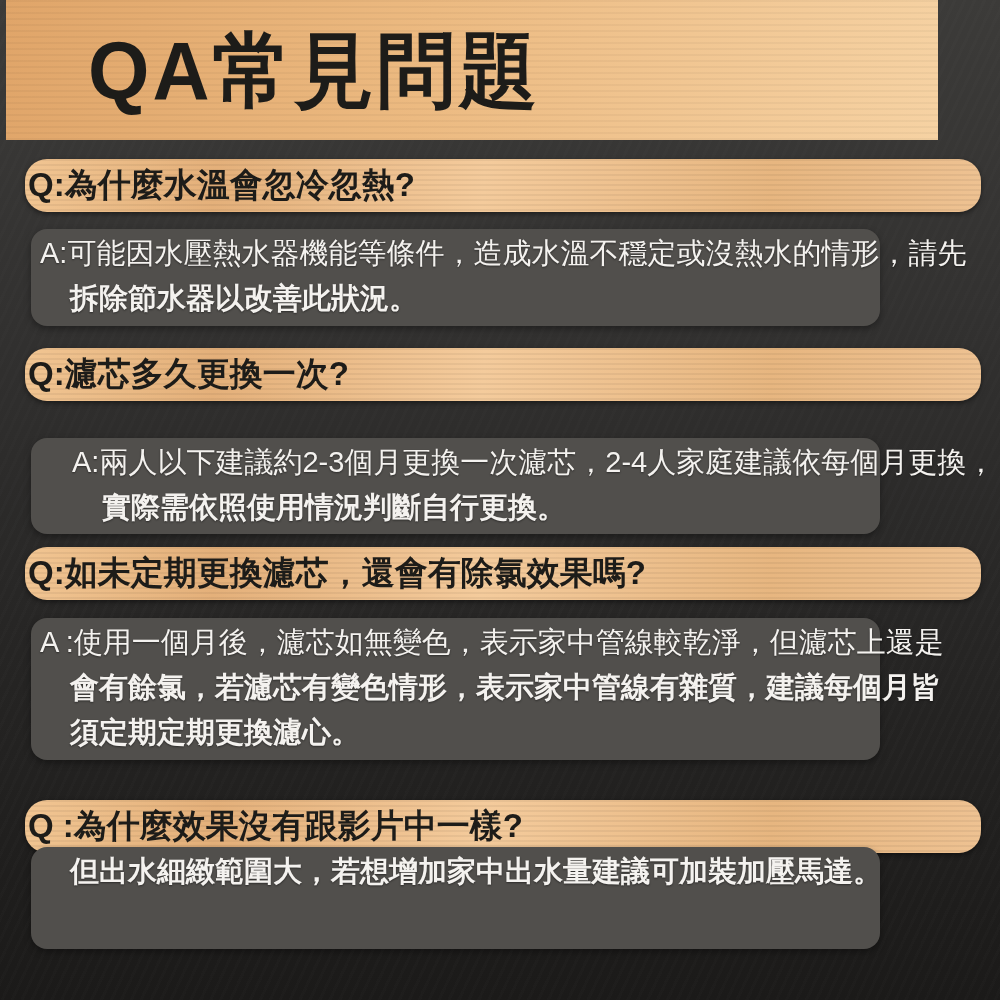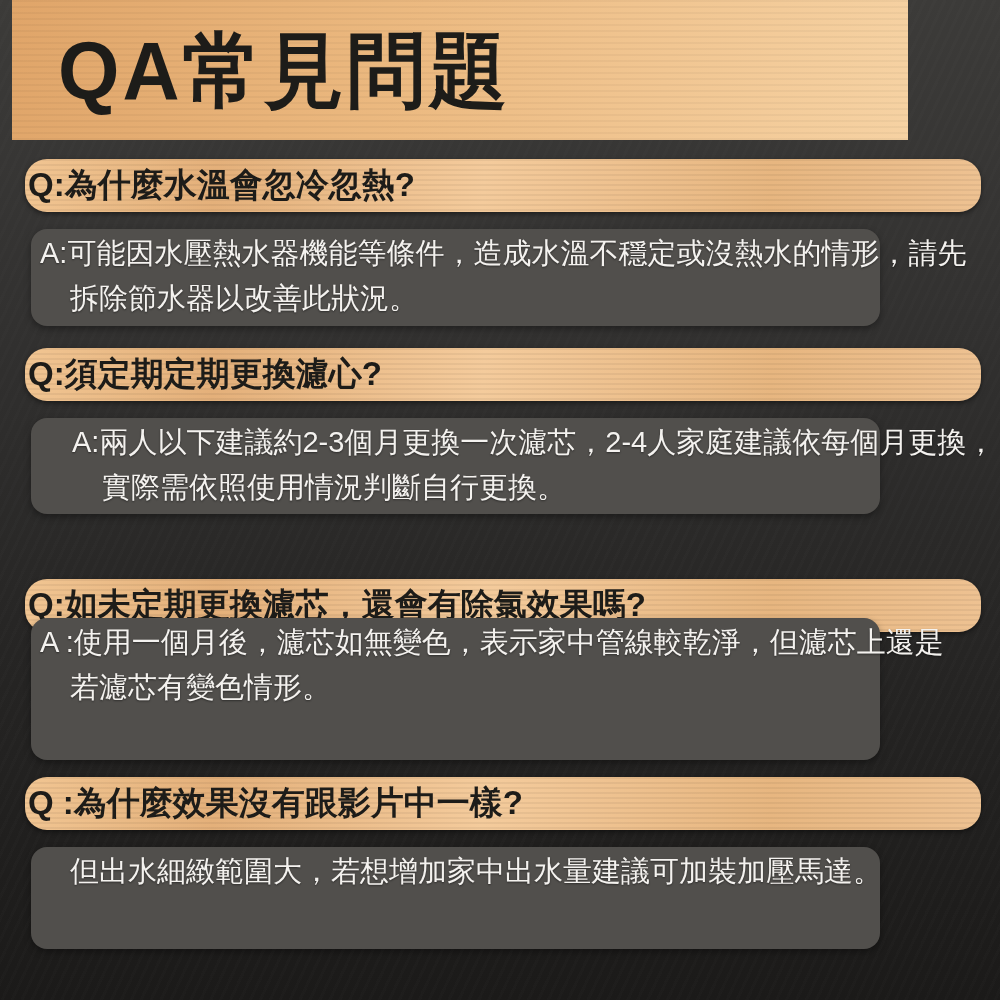--- a/index.html
+++ b/index.html
@@ -7,25 +7,25 @@
     position:relative;
     width:1000px;height:1000px;
     overflow:hidden;
     font-family:"Liberation Sans","DejaVu Sans",sans-serif;
     background:
       repeating-linear-gradient(115deg, rgba(255,255,255,0.012) 0 3px, rgba(0,0,0,0) 3px 9px),
       linear-gradient(180deg, var(--page-bg-top,#3c3b39) 0%, #323130 32%, #272625 62%, var(--page-bg-bottom,#1b1a19) 100%);
   }
   
   .header{
-    position:absolute;top:0;left:12px;width:896px;height:140px;
+    position:absolute;top:0;left:6px;width:896px;height:140px;
     background:
       repeating-linear-gradient(180deg, rgba(0,0,0,0.035) 0 2px, rgba(0,0,0,0) 2px 6px),
       linear-gradient(100deg, var(--header-gradient-start,#e0a569) 0%, #ecba81 45%, var(--header-gradient-end,#f6d2a3) 100%);
-    display:flex;align-items:center;
+    display:flex;align-items:center;padding-left:36px;
   }
   .header-title{
     padding-left:46px;
     font-size:79px;
     font-weight:900;
     letter-spacing:3px;
     color:var(--question-text,#1b1a18);
     line-height:1;
     transform:scaleY(1.04);
   }
@@ -57,58 +57,59 @@
     box-sizing:border-box;
   }
   .aline{
     font-size:29px;
     line-height:45px;
     font-weight:500;
     color:var(--answer-text,#f4f2ef);
     text-shadow:0 1px 2px rgba(0,0,0,0.45);
     white-space:nowrap;
   }
-  .aline.cont{padding-left:30px;}
+  .aline.cont{padding-left:30px;font-weight:bold;}
   
   #q1{top:159px;} #a1{top:229px;height:97px;}
-  #q2{top:348px;} #a2{top:418px;height:96px;padding-left:41px;}
-  #q3{top:547px;margin-top:32px;} #a3{top:618px;height:142px;}
-  #q4{top:777px;text-align:center;} #a4{top:847px;height:102px;}
+  #q2{top:348px;} #a2{top:438px;height:96px;padding-left:41px;}
+  #q3{top:547px;} #a3{top:618px;height:142px;}
+  #q4{top:800px;text-align:center;} #a4{top:847px;height:102px;}
 </style>
 </head>
 <body>
 
 <div class="page">
 
   <div class="header">
     <div class="header-title">QA常見問題</div>
   </div>
 
   <div class="qbar" id="q1">
     <span class="qtext">Q:為什麼水溫會忽冷忽熱?</span>
   </div>
   <div class="abox" id="a1">
     <div class="aline">A:可能因水壓熱水器機能等條件，造成水溫不穩定或沒熱水的情形，請先</div>
     <div class="aline cont">拆除節水器以改善此狀況。</div>
   </div>
 
   <div class="qbar" id="q2">
-    <span class="qtext">Q:須定期定期更換濾心?</span>
+    <span class="qtext">Q:濾芯多久更換一次?</span>
   </div>
   <div class="abox" id="a2">
     <div class="aline">A:兩人以下建議約2-3個月更換一次濾芯，2-4人家庭建議依每個月更換，</div>
     <div class="aline cont">實際需依照使用情況判斷自行更換。</div>
   </div>
 
   <div class="qbar" id="q3">
     <span class="qtext">Q:如未定期更換濾芯，還會有除氯效果嗎?</span>
   </div>
   <div class="abox" id="a3">
     <div class="aline">A :使用一個月後，濾芯如無變色，表示家中管線較乾淨，但濾芯上還是</div>
-    <div class="aline cont">若濾芯有變色情形。</div>
+    <div class="aline cont">會有餘氯，若濾芯有變色情形，表示家中管線有雜質，建議每個月皆</div>
+    <div class="aline cont">須定期定期更換濾心。</div>
   </div>
 
   <div class="qbar" id="q4">
     <span class="qtext">Q :為什麼效果沒有跟影片中一樣?</span>
   </div>
   <div class="abox" id="a4">
     <div class="aline cont">但出水細緻範圍大，若想增加家中出水量建議可加裝加壓馬達。</div>
   </div>
 
 </div>

